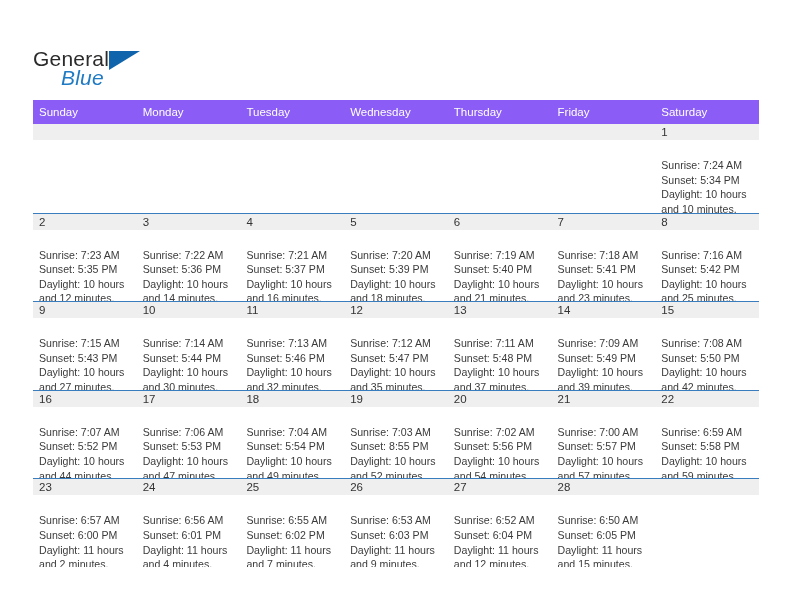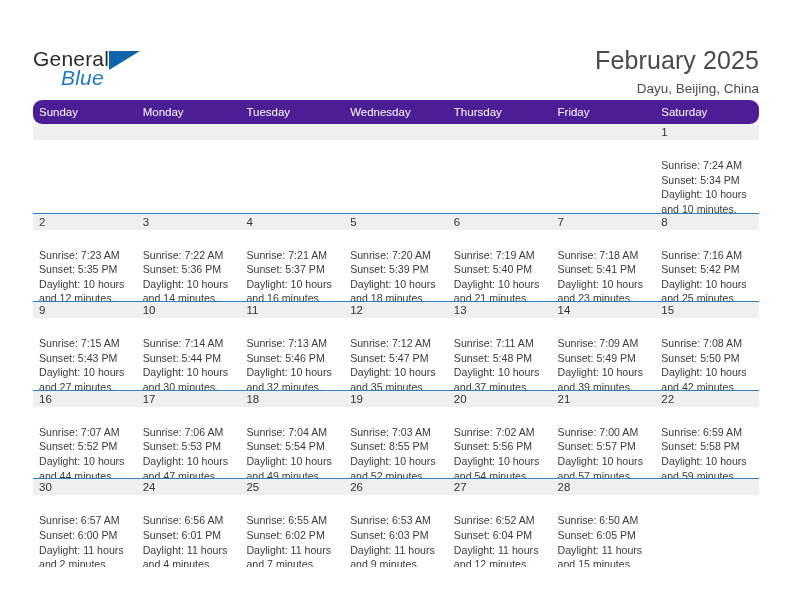--- a/index.html
+++ b/index.html
@@ -86,22 +86,21 @@
   }
 
   
   .calendar {
     margin-top: 6px;
     width: 726px;
   }
   .weekdays {
     display: grid;
     grid-template-columns: repeat(7, 1fr);
-    background: #4c1d95;
-    border-radius: 9px;
+    background: #8b5cf6;
   }
   .weekday {
     color: #ffffff;
     font-size: 11.5px;
     padding: 5px 0 5px 6px;
     line-height: 14px;
     box-sizing: border-box;
   }
 
   .week {
@@ -148,24 +147,20 @@
 <div class="page">
 
   <div class="header">
 
     <div class="logo">
       <span class="logo-general">General</span>
       <span class="logo-tri"></span>
       <span class="logo-blue">Blue</span>
     </div>
 
-    <div class="title-block">
-      <div class="cal-title">February 2025</div>
-      <div class="cal-subtitle">Dayu, Beijing, China</div>
-    </div>
 
   </div>
 
   <div class="calendar">
 
     <div class="weekdays">
       <div class="weekday">Sunday</div>
       <div class="weekday">Monday</div>
       <div class="weekday">Tuesday</div>
       <div class="weekday">Wednesday</div>
@@ -394,21 +389,21 @@
             <div class="day-info">
               <div>Sunrise: 6:59 AM</div>
               <div>Sunset: 5:58 PM</div>
               <div>Daylight: 10 hours</div>
               <div>and 59 minutes.</div>
             </div>
           </div>
         </div>
         <div class="week">
           <div class="day">
-            <div class="day-num-band">30</div>
+            <div class="day-num-band">23</div>
             <div class="day-info">
               <div>Sunrise: 6:57 AM</div>
               <div>Sunset: 6:00 PM</div>
               <div>Daylight: 11 hours</div>
               <div>and 2 minutes.</div>
             </div>
           </div>
           <div class="day">
             <div class="day-num-band">24</div>
             <div class="day-info">

